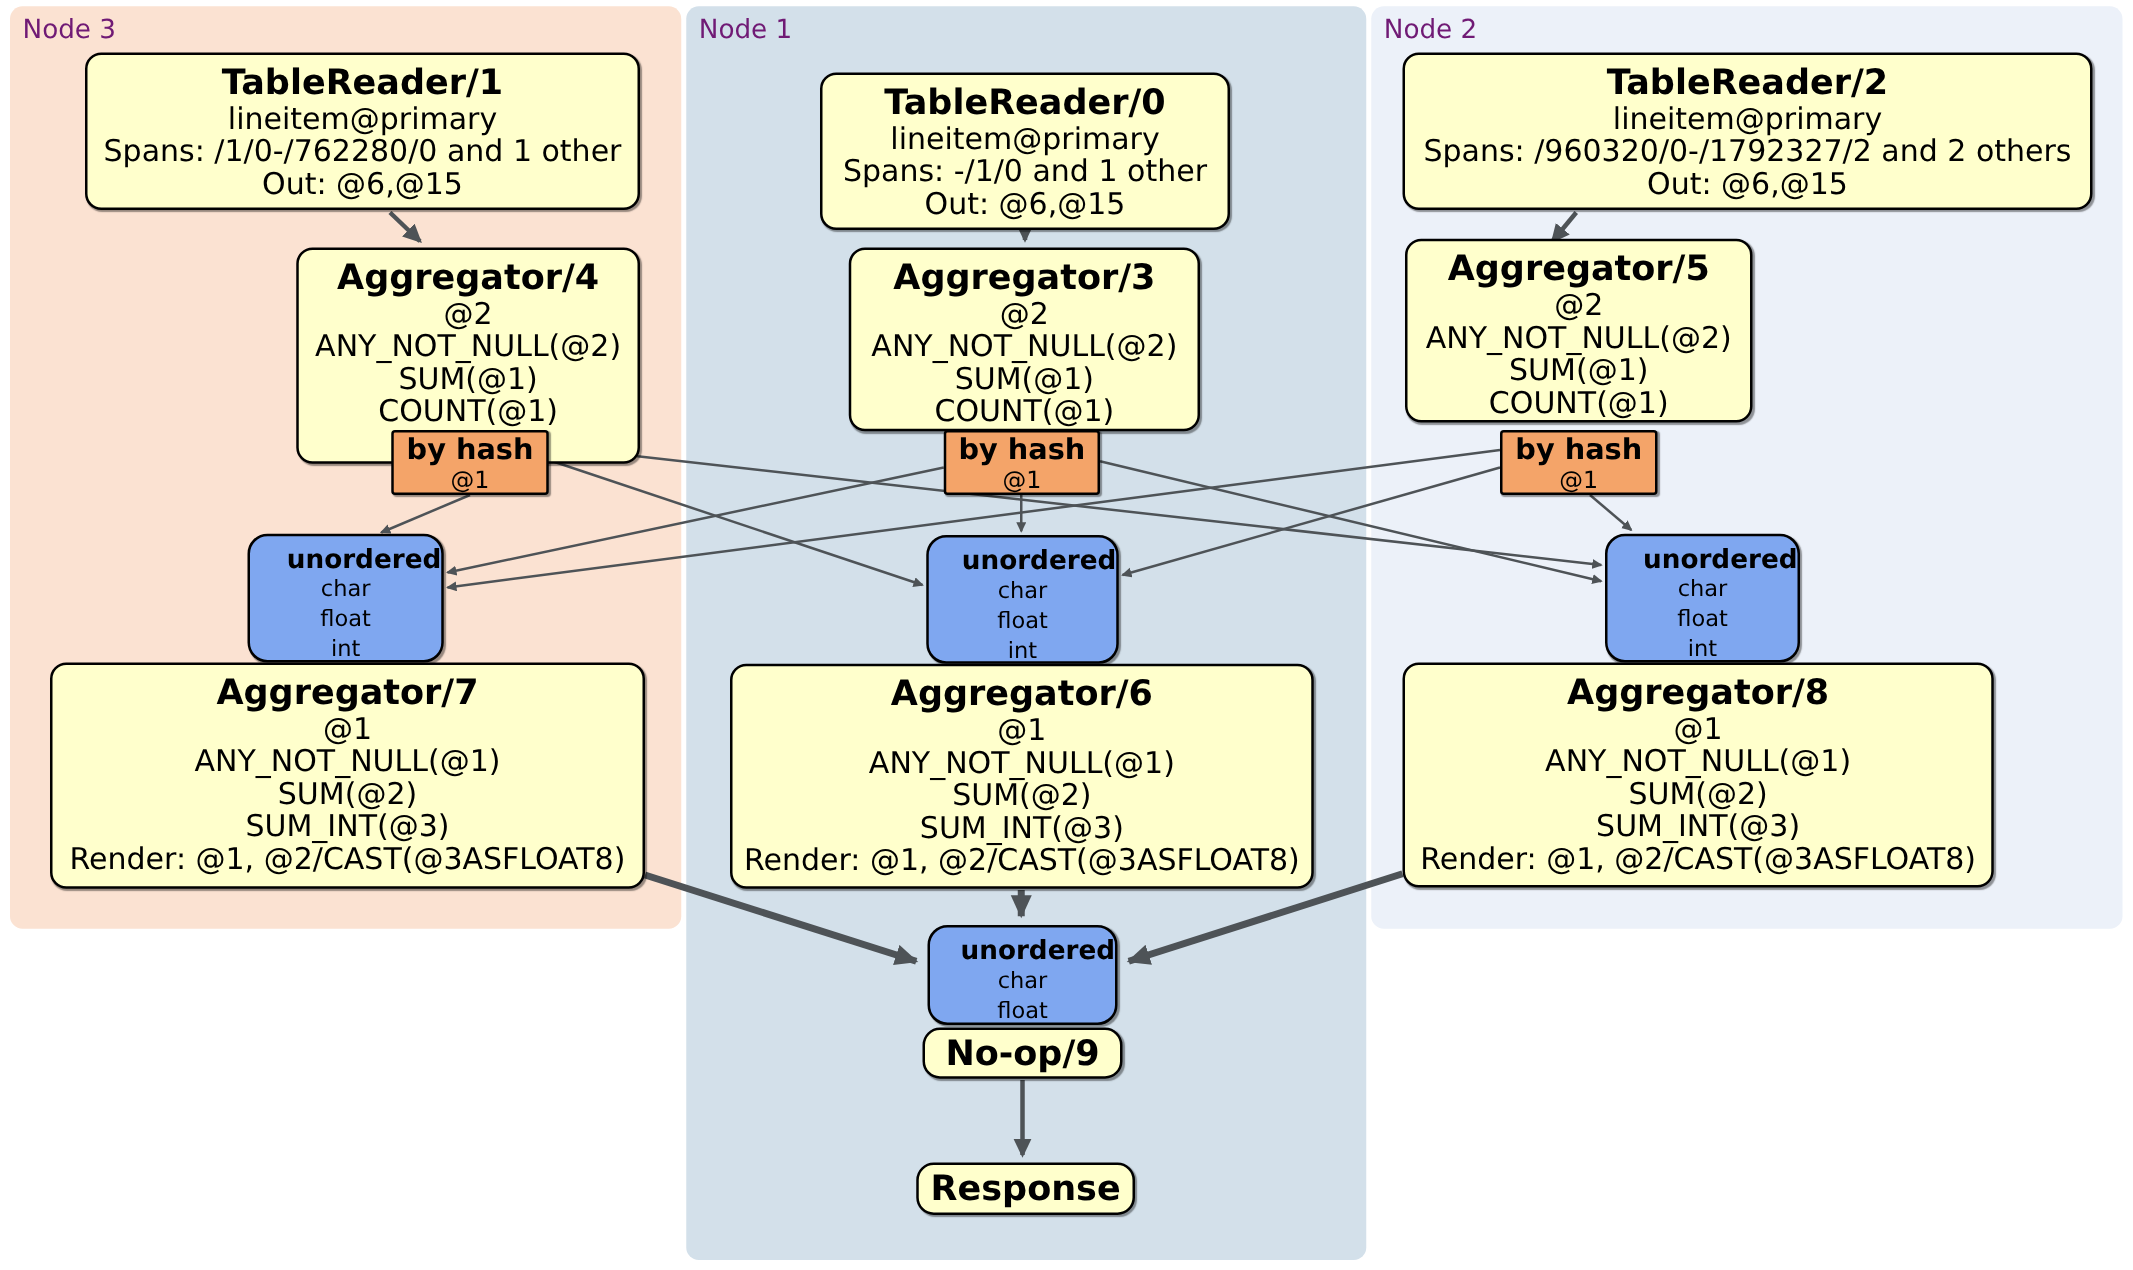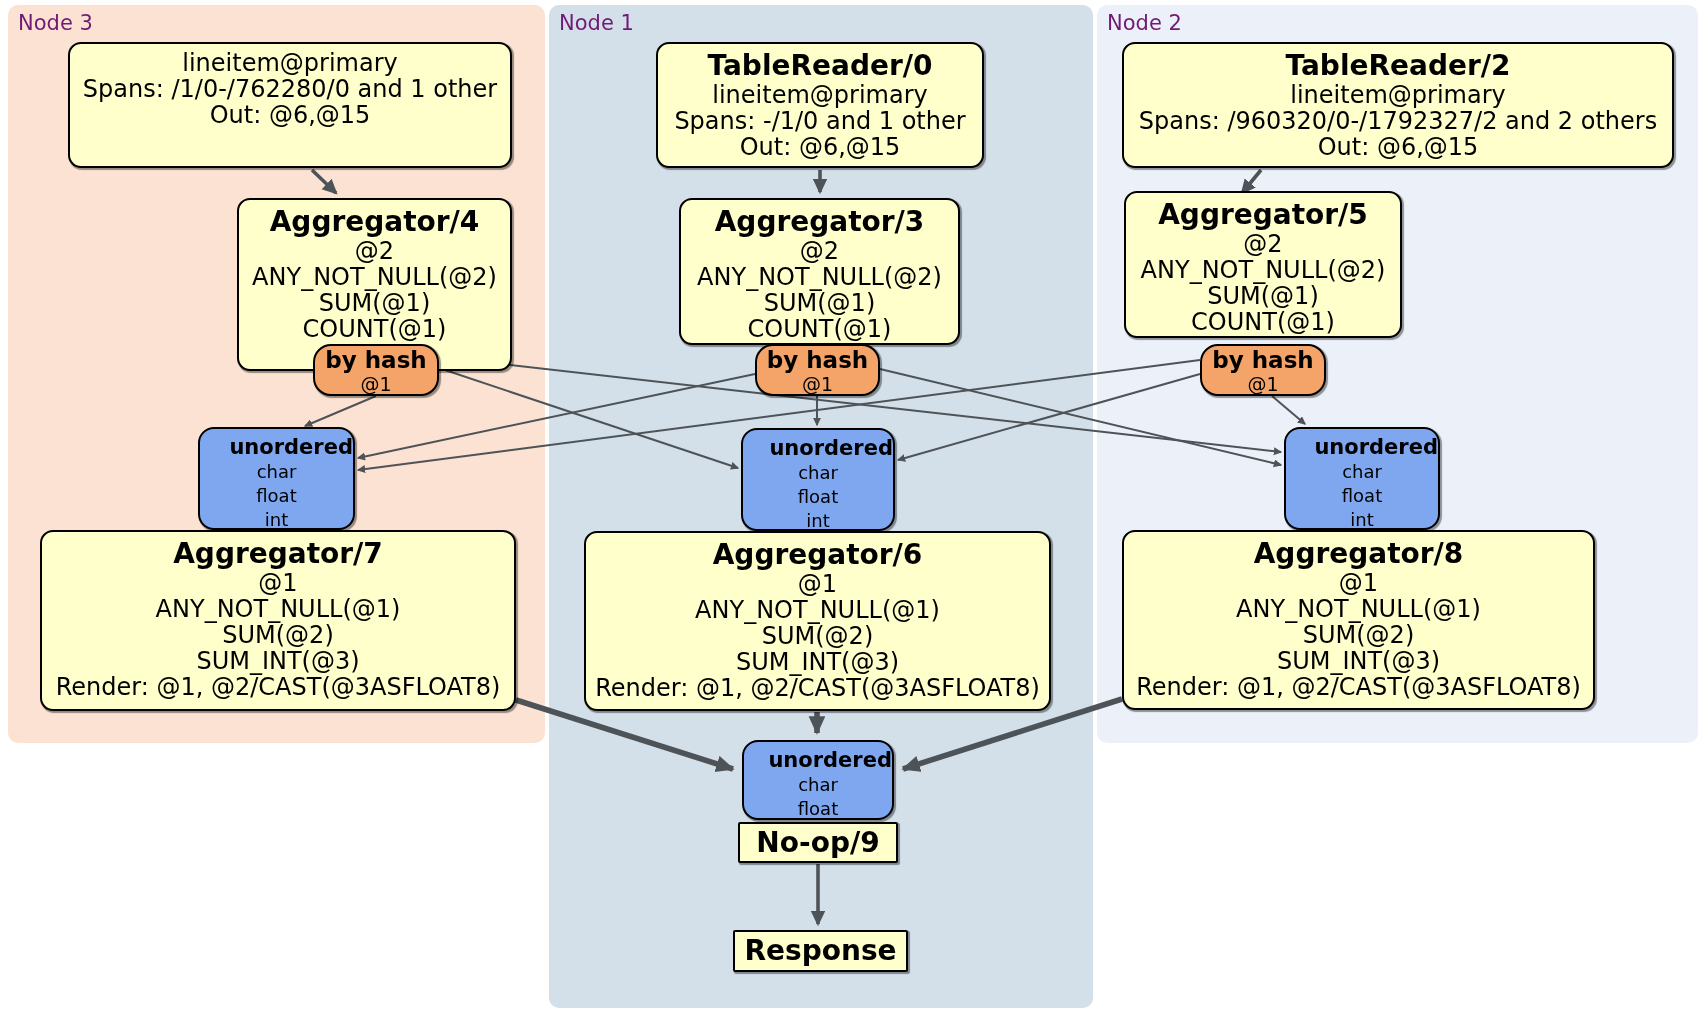--- a/index.html
+++ b/index.html
@@ -16,29 +16,29 @@
   svg.edges line{stroke:var(--edge,#4e5357);fill:none;}
   svg.edges .thin line{stroke-width:2px;}
   svg.edges .mid line{stroke-width:3.6px;}
   svg.edges .thick line{stroke-width:5.6px;}
   svg.edges marker path{fill:var(--edge,#4e5357);}
   .box{
     position:absolute;z-index:3;box-sizing:border-box;text-align:center;
     border:2px solid #000;box-shadow:1.5px 1.5px 1px rgba(0,0,0,0.40);
   }
   .proc{background:var(--proc_fill,#ffffcc);border-radius:13px;padding-top:6px;}
-  .router{background:var(--router_fill,#f4a469);border-radius:18px;padding-top:2px;z-index:4;}
+  .router{background:var(--router_fill,#f4a469);border-radius:3px;padding-top:2px;z-index:4;}
   .sync{background:var(--sync_fill,#7fa7f0);border-radius:16px;padding-top:6px;}
   .proc .t{font-size:28px;font-weight:bold;line-height:32px;}
   .proc .l{font-size:24px;line-height:26px;white-space:nowrap;}
   .router .t{font-size:23px;font-weight:bold;line-height:25px;}
   .router .l{font-size:19px;line-height:22px;}
   .sync .t{font-size:21px;font-weight:bold;line-height:25px;text-align:right;}
   .sync .l{font-size:18px;line-height:24px;}
-  .single{display:flex;align-items:center;justify-content:center;padding-top:0;border-radius:2px;}
+  .single{display:flex;align-items:center;justify-content:center;padding-top:0;border-radius:14px;}
 </style>
 </head>
 <body>
 
 <div class="canvas">
 
   <div class="group n3" style="left:8px;top:5px;width:537px;height:738px">
     <div class="glabel">Node 3</div>
   </div>
   <div class="group n1" style="left:549px;top:5px;width:544px;height:1003px">
@@ -75,20 +75,21 @@
       <line x1="818" y1="864" x2="818" y2="924" marker-end="url(#ah)"></line>
     </g>
     <g class="thick">
       <line x1="516" y1="700" x2="733" y2="769" marker-end="url(#ahb)"></line>
       <line x1="817" y1="712" x2="817" y2="733" marker-end="url(#ahb)"></line>
       <line x1="1122" y1="699" x2="903" y2="769" marker-end="url(#ahb)"></line>
     </g>
   </svg>
 
   <div class="box proc" style="left:68px;top:42px;width:444px;height:126px">
+    <div class="t">TableReader/1</div>
     <div class="l">lineitem@primary</div>
     <div class="l">Spans: /1/0-/762280/0 and 1 other</div>
     <div class="l">Out: @6,@15</div>
   </div>
   <div class="box proc" style="left:237px;top:198px;width:275px;height:173px">
     <div class="t">Aggregator/4</div>
     <div class="l">@2</div>
     <div class="l">ANY_NOT_NULL(@2)</div>
     <div class="l">SUM(@1)</div>
     <div class="l">COUNT(@1)</div>
@@ -105,21 +106,21 @@
   </div>
   <div class="box proc" style="left:40px;top:530px;width:476px;height:181px">
     <div class="t">Aggregator/7</div>
     <div class="l">@1</div>
     <div class="l">ANY_NOT_NULL(@1)</div>
     <div class="l">SUM(@2)</div>
     <div class="l">SUM_INT(@3)</div>
     <div class="l">Render: @1, @2/CAST(@3ASFLOAT8)</div>
   </div>
 
-  <div class="box proc" style="left:656px;top:42px;width:328px;height:126px">
+  <div class="box proc" style="left:656px;top:58px;width:328px;height:126px">
     <div class="t">TableReader/0</div>
     <div class="l">lineitem@primary</div>
     <div class="l">Spans: -/1/0 and 1 other</div>
     <div class="l">Out: @6,@15</div>
   </div>
   <div class="box proc" style="left:679px;top:198px;width:281px;height:147px">
     <div class="t">Aggregator/3</div>
     <div class="l">@2</div>
     <div class="l">ANY_NOT_NULL(@2)</div>
     <div class="l">SUM(@1)</div>

